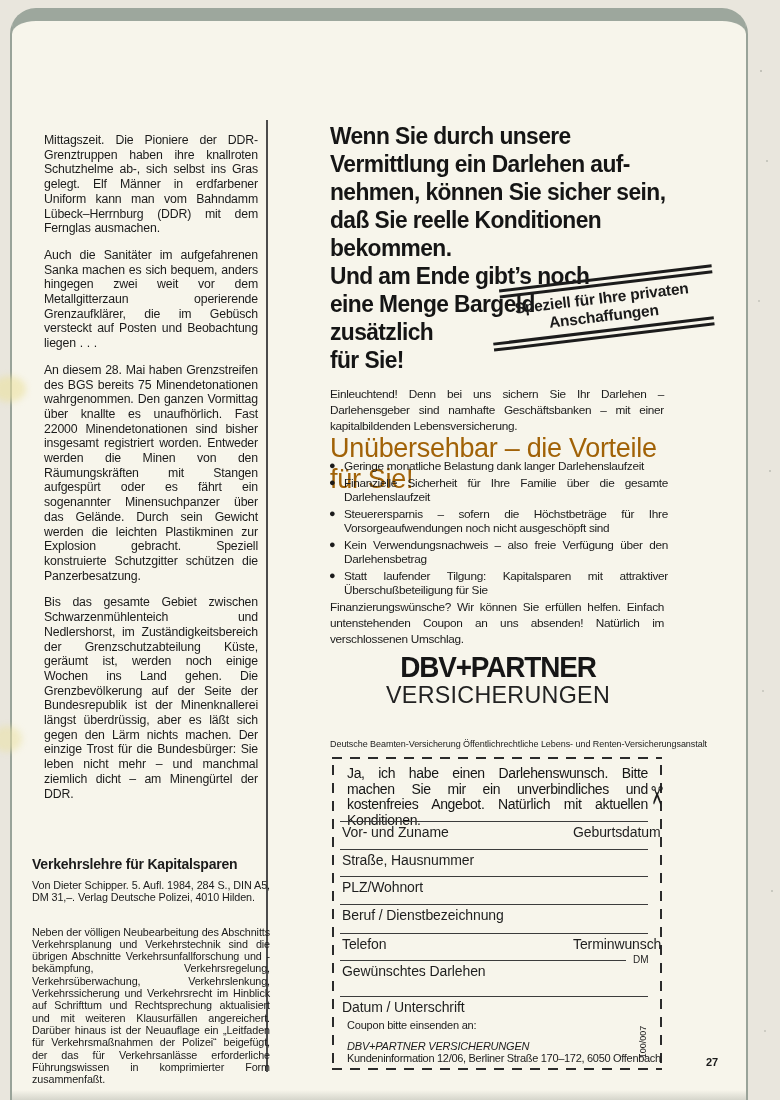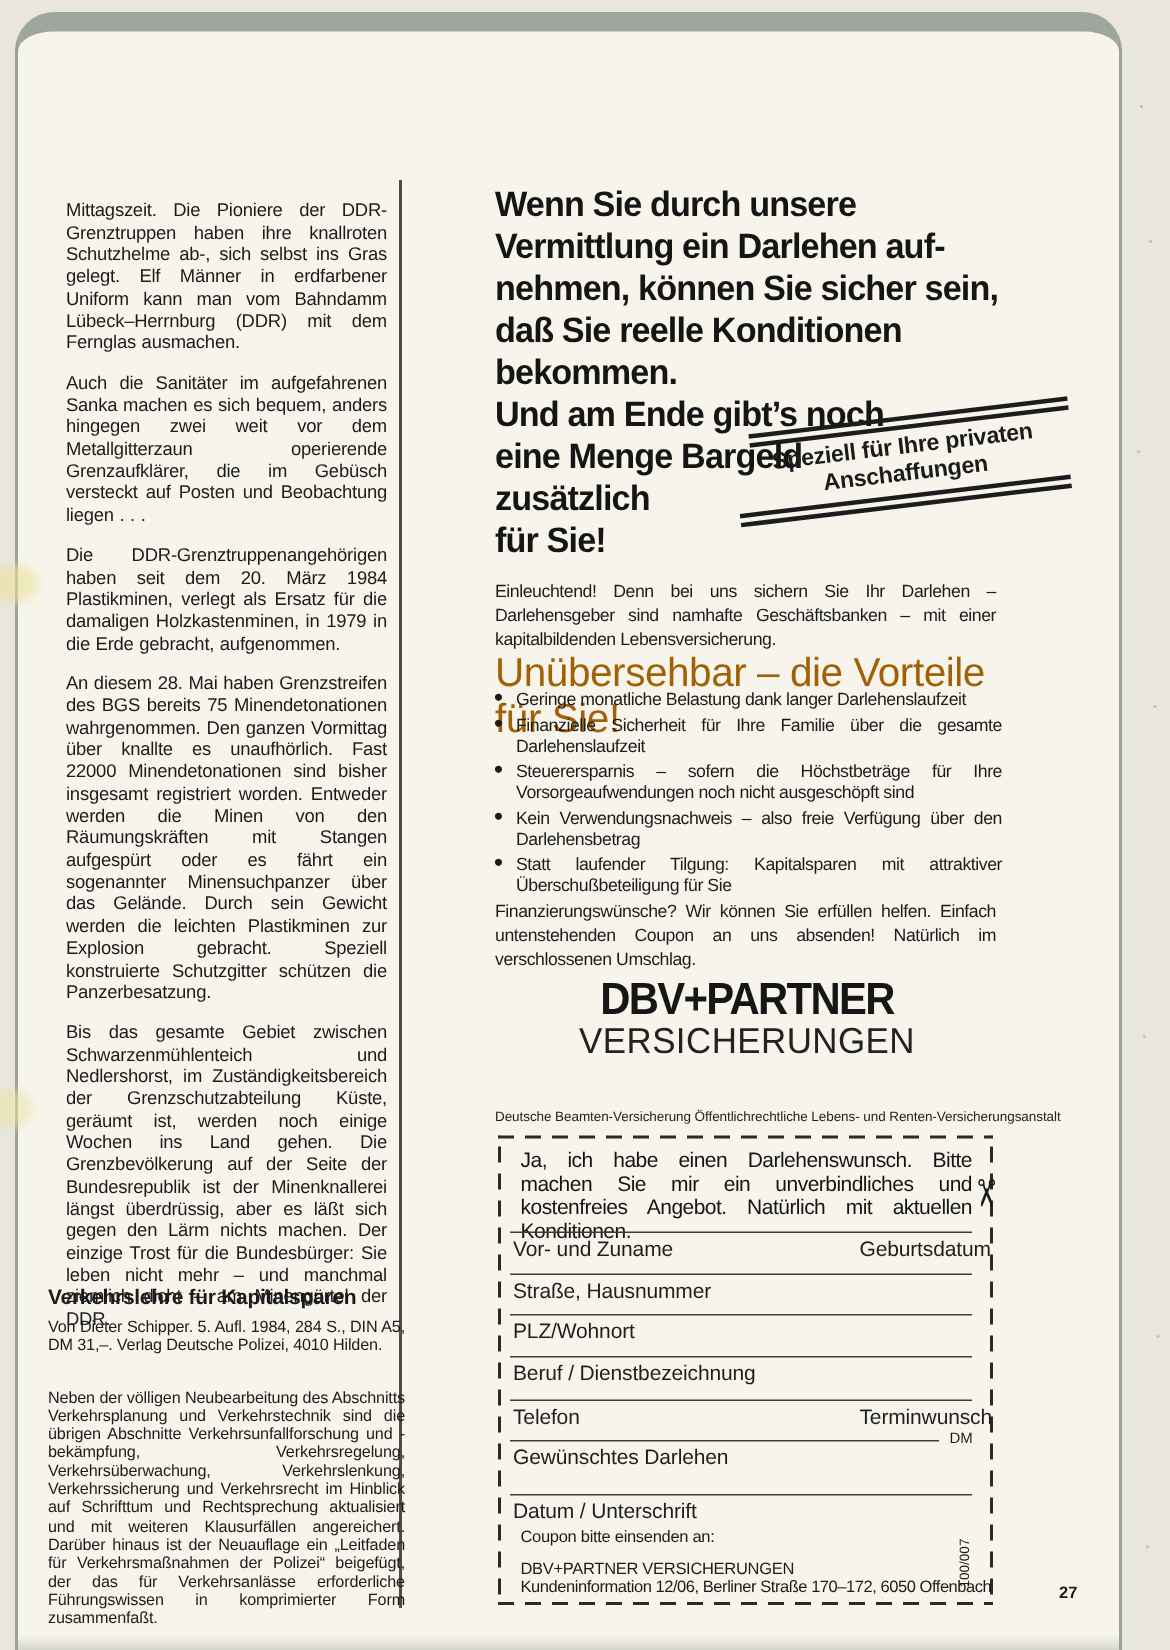--- a/index.html
+++ b/index.html
@@ -86,21 +86,21 @@
       linear-gradient(0deg,#2b2b2b 58%,transparent 0) right top/2.4px 18px repeat-y;}
   .coupon-intro{position:absolute;left:15px;top:9px;width:301px;
     font-size:14px;line-height:15.5px;text-align:justify;letter-spacing:-0.35px;color:#141414;}
   .cfield{position:absolute;left:8px;width:308px;height:22px;}
   .crule{border-top:1.2px solid #3c3c3c;width:308px;}
   .crule.short{width:286px;}
   .flabel{position:absolute;left:2px;top:3px;font-size:14px;letter-spacing:-0.1px;color:#1e1e1e;}
   .flabel.l2{left:233px;}
   .fsuffix{position:absolute;left:293px;top:-6px;font-size:10px;color:#1e1e1e;}
   .send-label{position:absolute;left:15px;top:262px;font-size:11px;letter-spacing:-0.2px;}
-  .recipient1{position:absolute;left:15px;top:283px;font-size:11px;letter-spacing:-0.2px;}
+  .recipient1{position:absolute;left:15px;top:283px;font-size:11px;letter-spacing:-0.2px;font-style:italic;}
   .recipient2{position:absolute;left:15px;top:295px;font-size:11px;letter-spacing:-0.3px;}
   .form-code{position:absolute;left:295px;top:280px;font-size:9px;letter-spacing:0;
     transform:rotate(-90deg);transform-origin:center;white-space:nowrap;}
   .scissors{position:absolute;left:314px;top:26px;font-size:25px;line-height:25px;
     transform:rotate(90deg);color:#1a1a1a;}
 
   .page-number{position:absolute;left:706px;top:1056px;font-size:11px;font-weight:bold;}
 </style>
 </head>
 <body>
@@ -108,21 +108,20 @@
 <div class="page-sheet"></div>
 <div class="smudge smudge1"></div>
 <div class="smudge smudge2"></div>
 <div class="margin-noise"></div>
 <div class="col-divider"></div>
 
 <div class="left-article1">
   <div class="body-a1">
     <p>Mittagszeit. Die Pioniere der DDR-Grenztruppen haben ihre knallroten Schutzhelme ab-, sich selbst ins Gras gelegt. Elf Männer in erdfarbener Uniform kann man vom Bahndamm Lübeck–Herrnburg (DDR) mit dem Fernglas ausmachen.</p>
     <p>Auch die Sanitäter im aufgefahrenen Sanka machen es sich bequem, anders hingegen zwei weit vor dem Metallgitterzaun operierende Grenzaufklärer, die im Gebüsch versteckt auf Posten und Beobachtung liegen . . .</p>
-    <p>Die DDR-Grenztruppenangehörigen haben seit dem 20. März 1984 Plastikminen, verlegt als Ersatz für die damaligen Holzkastenminen, in 1979 in die Erde gebracht, aufgenommen.</p>
     <p>An diesem 28. Mai haben Grenzstreifen des BGS bereits 75 Minendetonationen wahrgenommen. Den ganzen Vormittag über knallte es unaufhörlich. Fast 22000 Minendetonationen sind bisher insgesamt registriert worden. Entweder werden die Minen von den Räumungskräften mit Stangen aufgespürt oder es fährt ein sogenannter Minensuchpanzer über das Gelände. Durch sein Gewicht werden die leichten Plastikminen zur Explosion gebracht. Speziell konstruierte Schutzgitter schützen die Panzerbesatzung.</p>
     <p>Bis das gesamte Gebiet zwischen Schwarzenmühlenteich und Nedlershorst, im Zuständigkeitsbereich der Grenzschutzabteilung Küste, geräumt ist, werden noch einige Wochen ins Land gehen. Die Grenzbevölkerung auf der Seite der Bundesrepublik ist der Minenknallerei längst überdrüssig, aber es läßt sich gegen den Lärm nichts machen. Der einzige Trost für die Bundesbürger: Sie leben nicht mehr – und manchmal ziemlich dicht – am Minengürtel der DDR.</p>
   </div>
 </div>
 
 <div class="left-article2">
   <h3 class="a2-title">Verkehrslehre für Kapitalsparen</h3>
   <div class="body-a2">
     <p>Von Dieter Schipper. 5. Aufl. 1984, 284 S., DIN A5, DM 31,–. Verlag Deutsche Polizei, 4010 Hilden.</p>
     <p>Neben der völligen Neubearbeitung des Abschnitts Verkehrsplanung und Verkehrstechnik sind die übrigen Abschnitte Verkehrsunfallforschung und -bekämpfung, Verkehrsregelung, Verkehrsüberwachung, Verkehrslenkung, Verkehrssicherung und Verkehrsrecht im Hinblick auf Schrifttum und Rechtsprechung aktualisiert und mit weiteren Klausurfällen angereichert. Darüber hinaus ist der Neuauflage ein „Leitfaden für Verkehrsmaßnahmen der Polizei“ beigefügt, der das für Verkehrsanlässe erforderliche Führungswissen in komprimierter Form zusammenfaßt.</p>

